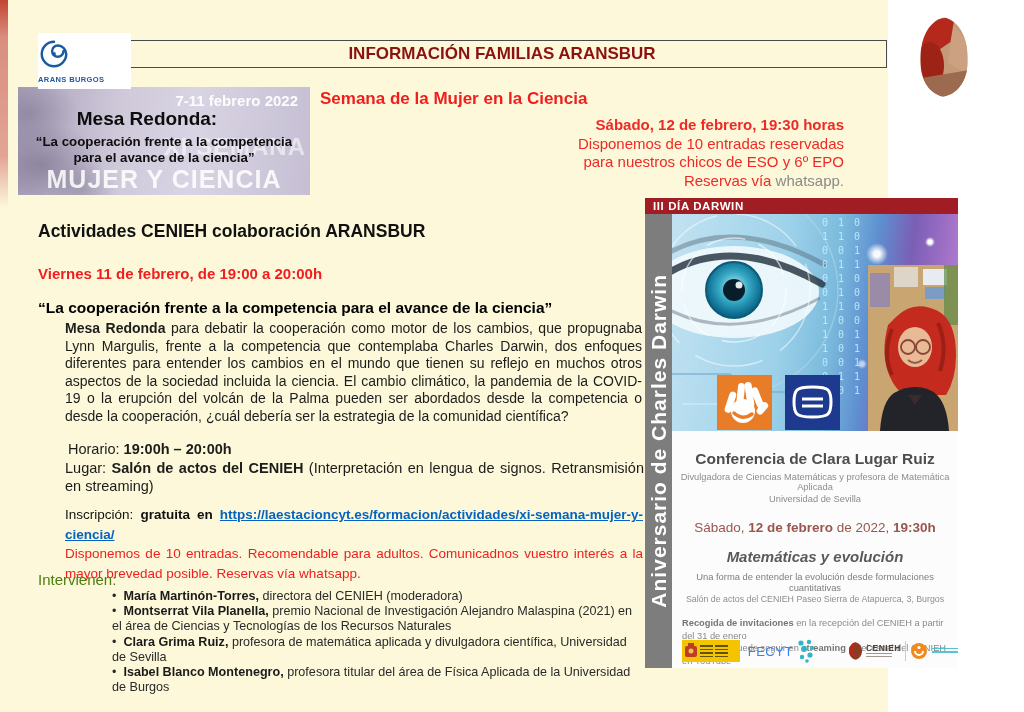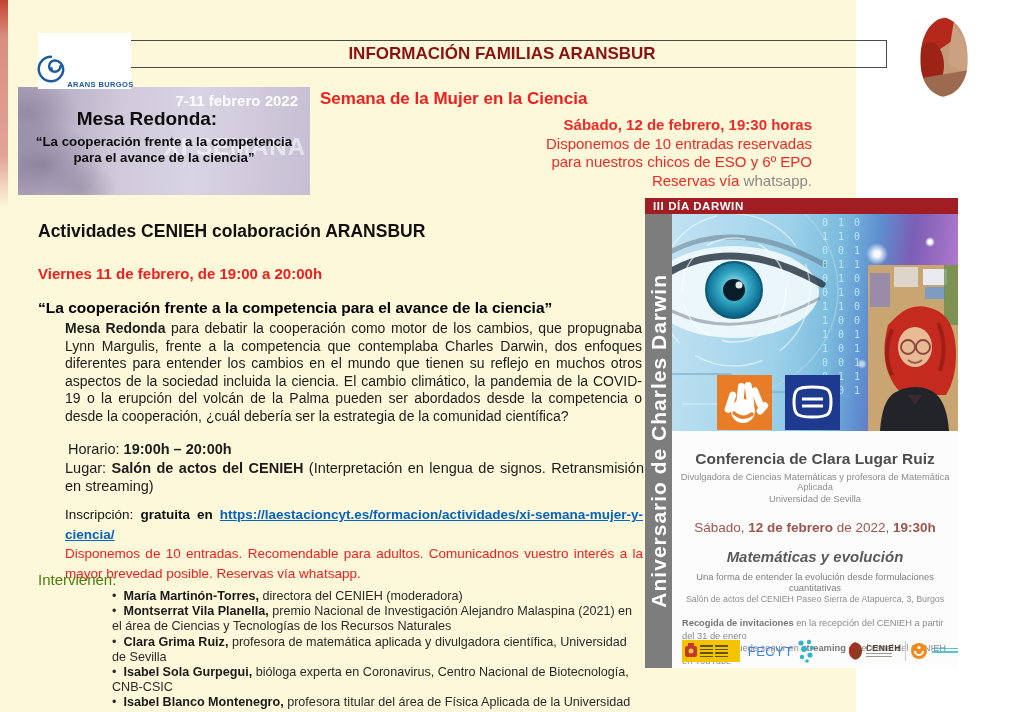--- a/index.html
+++ b/index.html
@@ -1,26 +1,26 @@
 <!DOCTYPE html>
 <html><head>
 <meta charset="utf-8">
 <style>
   html,body{margin:0;padding:0;}
   body{width:1024px;height:712px;font-family:"Liberation Sans",sans-serif;overflow:hidden;}
-  #doc{position:relative;width:856px;height:712px;background:#FCF8D9;}
+  #doc{position:relative;width:856px;height:712px;background:#FCF8D9;padding-left:32px;}
   .abs{position:absolute;}
 
   
   .left-edge{left:0;top:0;width:8px;height:208px;
     background:linear-gradient(180deg,#C24532 0%,#D98E80 18%,#E2A496 75%,rgba(226,164,150,0) 100%);}
 
   
   .arans-box{left:38px;top:33px;width:93px;height:56px;background:#fff;z-index:3;
-    display:flex;flex-direction:row;align-items:flex-end;justify-content:center;}
+    display:flex;flex-direction:column;align-items:flex-start;justify-content:center;}
   .arans-text{font-size:7.5px;font-weight:bold;color:#1C5AA0;letter-spacing:.4px;margin-top:1px;white-space:nowrap;}
   .title-box{left:117px;top:40px;width:768px;height:26px;border:1.5px solid #4a4a48;
     display:flex;align-items:center;justify-content:center;z-index:2;}
   .title-text{color:#8B1212;font-weight:bold;font-size:17px;}
   .stone-box{left:897px;top:12px;width:93px;height:94px;background:#fff;
     display:flex;align-items:center;justify-content:center;}
   .semana{left:320px;top:89px;color:#F01E1E;font-weight:bold;font-size:17px;}
 
   
   .banner{left:18px;top:87px;width:292px;height:108px;overflow:hidden;
@@ -143,20 +143,21 @@
         </g>
       </svg>
     </span>
   </div>
 
   <div class="abs semana">Semana de la Mujer en la Ciencia</div>
 
   <div class="abs banner">
     <div class="banner-shade"></div>
     <div class="banner-ghost1">XI SEMANA</div>
+    <div class="banner-ghost2">MUJER Y CIENCIA</div>
     <div class="banner-date">7-11 febrero 2022</div>
     <div class="banner-title">Mesa Redonda:</div>
     <div class="banner-q1">“La cooperación frente a la competencia</div>
     <div class="banner-q2">para el avance de la ciencia”</div>
   </div>
 
   <div class="abs notice">
     <div class="b">Sábado, 12 de febrero, 19:30 horas</div>
     <div>Disponemos de 10 entradas reservadas</div>
     <div>para nuestros chicos de ESO y 6º EPO</div>
@@ -184,21 +185,20 @@
     </span>
     <div class="reg-note">Disponemos de 10 entradas. Recomendable para adultos. Comunicadnos vuestro interés a la mayor brevedad posible. Reservas vía whatsapp.</div>
   </div>
 
   <div class="abs intervienen">Intervienen:</div>
 
   <div class="abs speakers">
     <div class="speaker"><span class="bullet">•</span><b>María Martinón-Torres,</b><span> directora del CENIEH (moderadora)</span></div>
     <div class="speaker"><span class="bullet">•</span><b>Montserrat Vila Planella,</b><span> premio Nacional de Investigación Alejandro Malaspina (2021) en el área de Ciencias y Tecnologías de los Recursos Naturales</span></div>
     <div class="speaker"><span class="bullet">•</span><b>Clara Grima Ruiz,</b><span> profesora de matemática aplicada y divulgadora científica, Universidad de Sevilla</span></div>
-    <div class="speaker"><span class="bullet">•</span><b>Isabel Sola Gurpegui,</b><span> bióloga experta en Coronavirus, Centro Nacional de Biotecnología, CNB-CSIC</span></div>
     <div class="speaker"><span class="bullet">•</span><b>Isabel Blanco Montenegro,</b><span> profesora titular del área de Física Aplicada de la Universidad de Burgos</span></div>
   </div>
 
   <div class="abs poster">
     <div class="poster-bar">III DÍA DARWIN</div>
 
     <div class="poster-strip">
       <span>Aniversario de Charles Darwin</span>
     </div>
 

